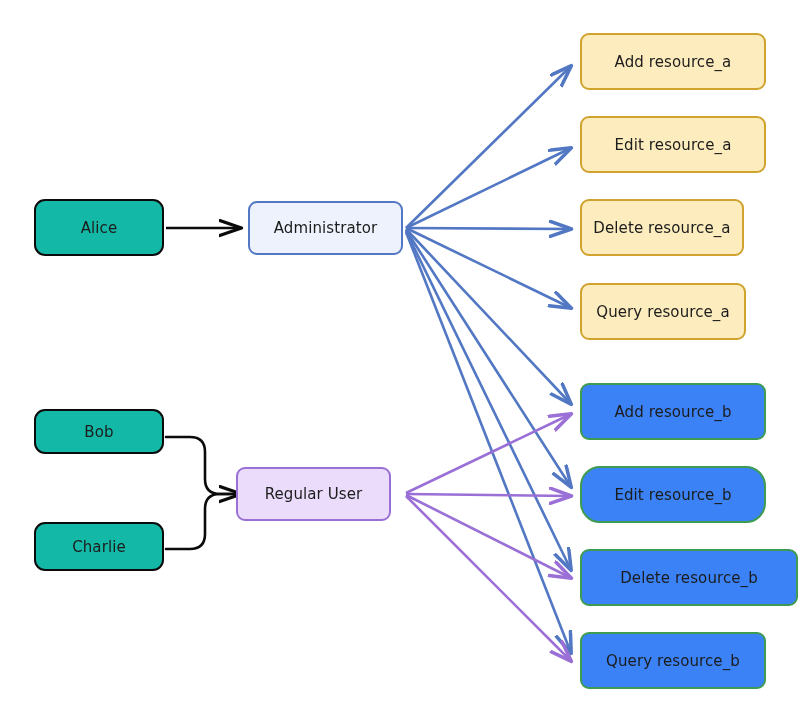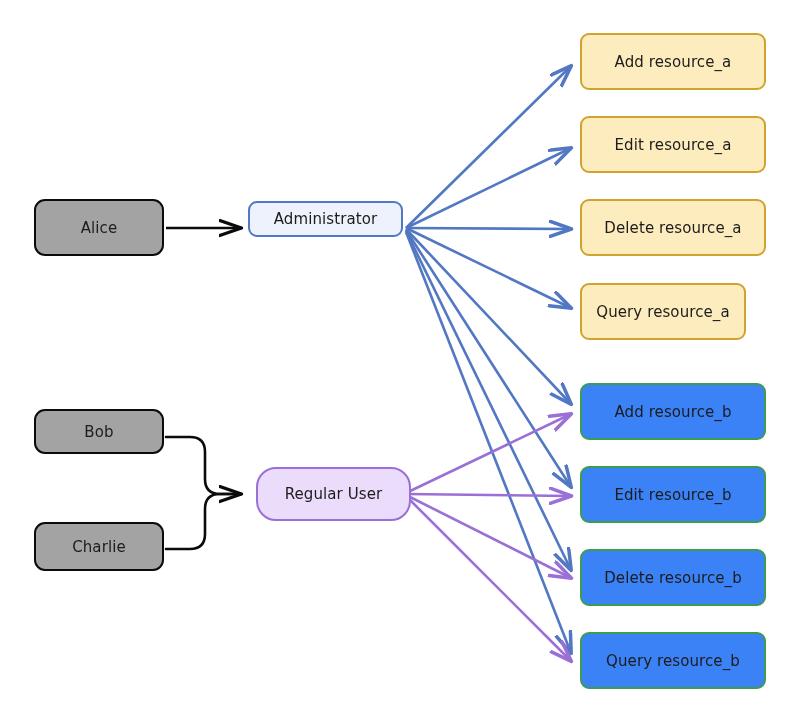--- a/index.html
+++ b/index.html
@@ -33,21 +33,21 @@
     border-radius: 9px;
     font-size: 15px;
     line-height: 1.2;
     text-align: center;
     color: #1c1c1c;
     letter-spacing: 0.1px;
     white-space: nowrap;
     z-index: 5;
   }
   .node-user {
-    background: #a3a3a3;
+    background: #14b8a6;
     border: 2.6px solid #0b0b0b;
     border-radius: 11px;
   }
   .node-role-admin {
     background: #eef2fc;
     border: 2.4px solid #5277c3;
   }
   .node-role-regular {
     background: #eadcfa;
     border: 2.4px solid #9a6fd6;
@@ -104,46 +104,46 @@
   <div class="node node-user" style="left:34px; top:199px; width:130px; height:57px;">
     <span>Alice</span>
   </div>
   <div class="node node-user" style="left:34px; top:409px; width:130px; height:45px;">
     <span>Bob</span>
   </div>
   <div class="node node-user" style="left:34px; top:522px; width:130px; height:49px;">
     <span>Charlie</span>
   </div>
 
-  <div class="node node-role-admin" style="left:248px; top:201px; width:155px; height:36px;">
+  <div class="node node-role-admin" style="left:248px; top:201px; width:155px; height:54px;">
     <span>Administrator</span>
   </div>
-  <div class="node node-role-regular" style="left:256px; top:467px; width:155px; height:54px;border-radius:20px;">
+  <div class="node node-role-regular" style="left:236px; top:467px; width:155px; height:54px;">
     <span>Regular User</span>
   </div>
 
   <div class="node node-perm-a" style="left:580px; top:33px; width:186px; height:57px;">
     <span>Add resource_a</span>
   </div>
   <div class="node node-perm-a" style="left:580px; top:116px; width:186px; height:57px;text-align:center;">
     <span>Edit resource_a</span>
   </div>
-  <div class="node node-perm-a" style="left:580px; top:199px; width:186px; height:57px;justify-content:center;">
+  <div class="node node-perm-a" style="left:580px; top:199px; width:164px; height:57px;justify-content:center;">
     <span>Delete resource_a</span>
   </div>
   <div class="node node-perm-a" style="left:580px; top:283px; width:166px; height:57px;">
     <span>Query resource_a</span>
   </div>
 
   <div class="node node-perm-b" style="left:580px; top:383px; width:186px; height:57px;">
     <span>Add resource_b</span>
   </div>
-  <div class="node node-perm-b" style="left:580px; top:466px; width:186px; height:57px;">
+  <div class="node node-perm-b" style="left:580px; top:466px; width:186px; height:57px;border-radius:20px;">
     <span>Edit resource_b</span>
   </div>
-  <div class="node node-perm-b" style="left:580px; top:549px; width:186px; height:57px;">
+  <div class="node node-perm-b" style="left:580px; top:549px; width:218px; height:57px;">
     <span>Delete resource_b</span>
   </div>
   <div class="node node-perm-b" style="left:580px; top:632px; width:186px; height:57px;">
     <span>Query resource_b</span>
   </div>
 
 </div>
 
 </body></html>

